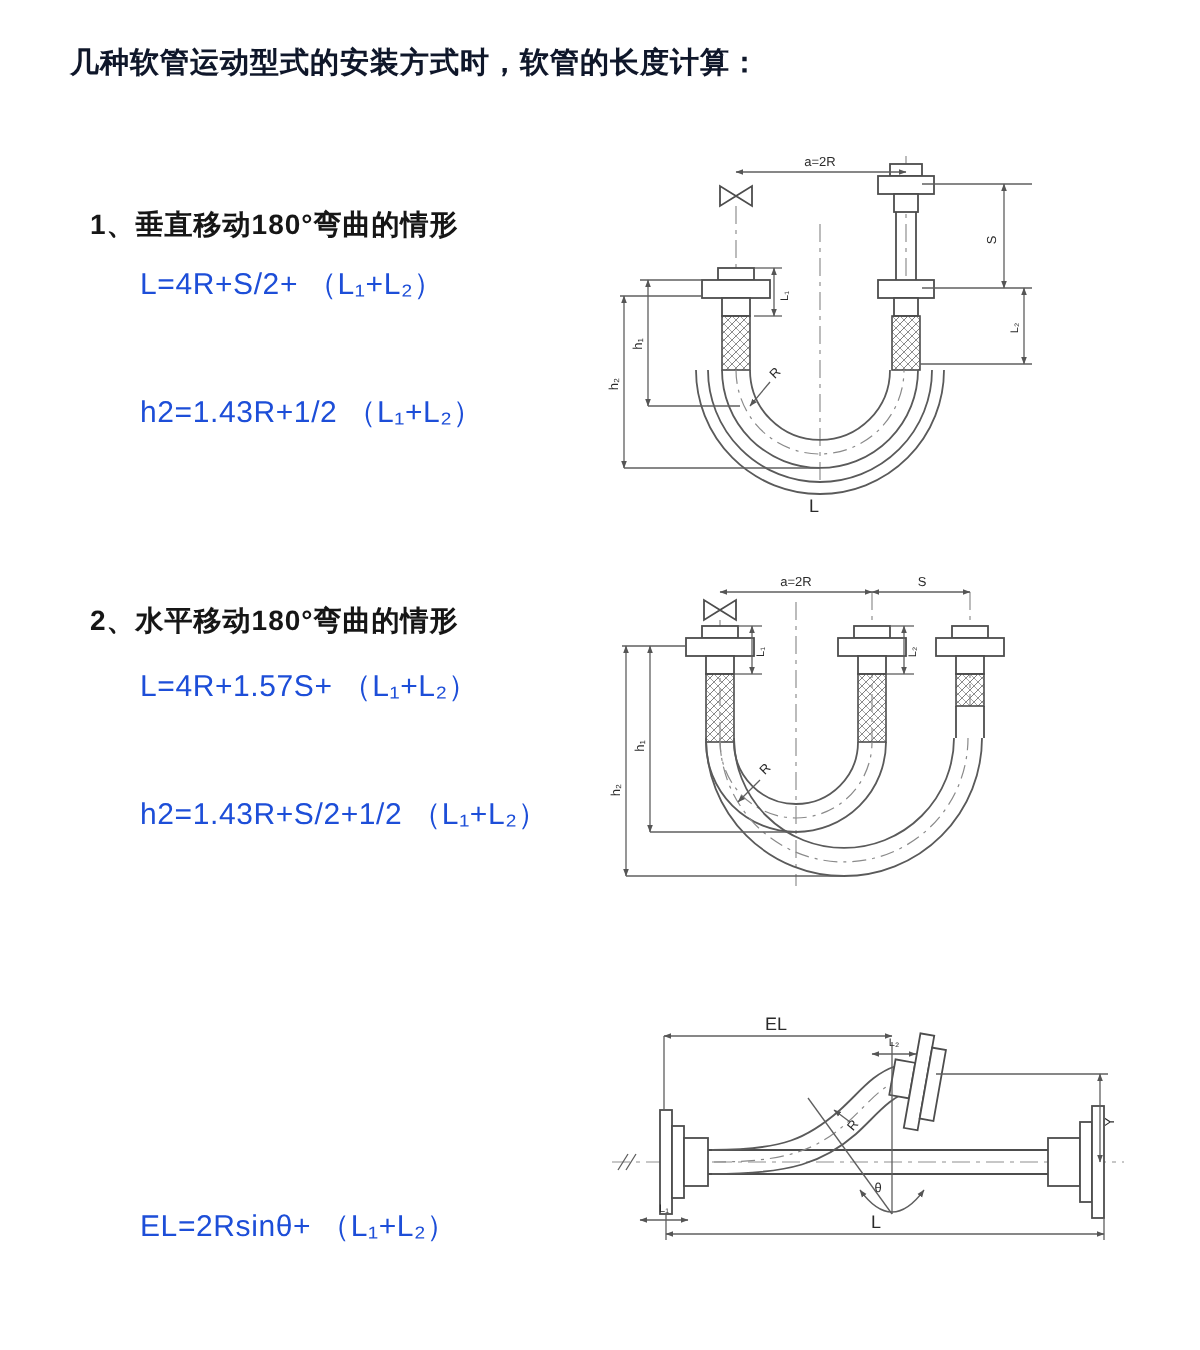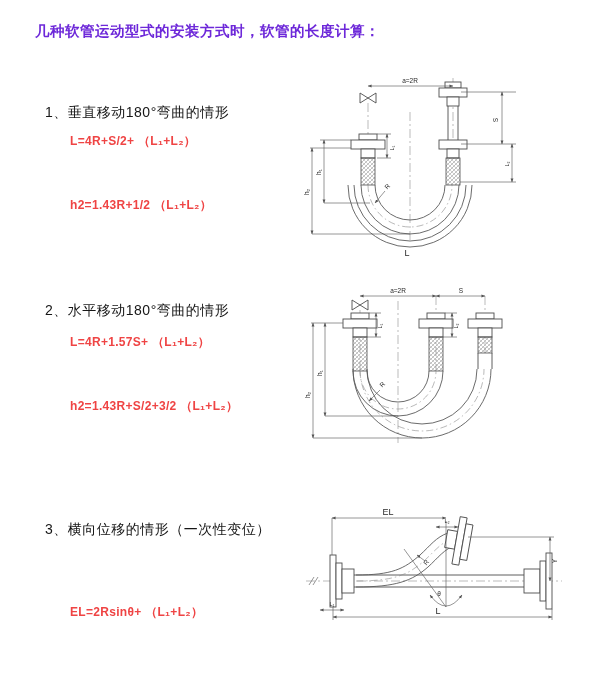--- a/index.html
+++ b/index.html
@@ -4,27 +4,27 @@
 <style>
   html,body{margin:0;padding:0;}
   body{
     width:600px;height:675px;background:#ffffff;
     font-family:"Liberation Sans","DejaVu Sans",sans-serif;
     color:#1c1c1c;position:relative;overflow:hidden;
   }
   .page{position:absolute;inset:0;background:#fff;}
   .doc-title{
     position:absolute;left:35px;top:22px;
-    font-size:14.5px;font-weight:bold;letter-spacing:0.5px;color:#6d28d9;
+    font-size:14.5px;font-weight:bold;letter-spacing:0.5px;color:#0f172a;
   }
   .sec-heading{
-    position:absolute;font-size:14px;font-weight:normal;letter-spacing:0.5px;color:#161616;white-space:nowrap;
+    position:absolute;font-size:14px;font-weight:bold;letter-spacing:0.5px;color:#161616;white-space:nowrap;
   }
   .formula{
-    position:absolute;font-size:12px;color:#ef4444;letter-spacing:0.3px;white-space:nowrap;font-weight:bold;
+    position:absolute;font-size:15px;color:#1d4ed8;letter-spacing:0.3px;white-space:nowrap;
   }
   .diagram{position:absolute;}
   
   .pipe{stroke:#4d4d4d;stroke-width:0.9;fill:#ffffff;}
   .hose{stroke:#5a5a5a;stroke-width:0.9;fill:none;}
   .hose-d{stroke:#8a8a8a;stroke-width:0.6;fill:none;stroke-dasharray:7 3 1.5 3;}
   .cl{stroke:#8f8f8f;stroke-width:0.6;fill:none;stroke-dasharray:9 3 2 3;}
   .dim{stroke:#5f5f5f;stroke-width:0.65;fill:none;}
   .dim-arrow{stroke:#5f5f5f;stroke-width:0.65;fill:none;marker-start:url(#ar);marker-end:url(#ar);}
   .ptr{stroke:#5f5f5f;stroke-width:0.65;fill:none;marker-end:url(#ar);}
@@ -111,21 +111,21 @@
     <text class="lab" x="11" y="122" transform="rotate(-90 11 122)" text-anchor="middle">h₂</text>
 
     <text class="lab" x="91" y="118" transform="rotate(-45 91 118)" text-anchor="middle">R</text>
     <line class="ptr" x1="87" y1="121" x2="77" y2="133"></line>
 
     <text class="lab-l" x="109" y="186" text-anchor="middle">L</text>
   </svg>
 
   <div class="sec-heading" style="left:45px;top:302px">2、水平移动180°弯曲的情形</div>
   <div class="formula" style="left:70px;top:334px">L=4R+1.57S+ （L₁+L₂）</div>
-  <div class="formula" style="left:70px;top:398px">h2=1.43R+S/2+3/2 （L₁+L₂）</div>
+  <div class="formula" style="left:70px;top:398px">h2=1.43R+S/2+1/2 （L₁+L₂）</div>
 
   <svg class="diagram" style="left:303px;top:283px" width="285" height="168" viewBox="0 0 285 168">
 
     <line class="cl" x1="95" y1="18" x2="95" y2="160"></line>
     <line class="cl" x1="57" y1="27" x2="57" y2="88"></line>
     <line class="cl" x1="133" y1="13" x2="133" y2="88"></line>
     <line class="cl" x1="182" y1="13" x2="182" y2="70"></line>
 
     <path class="pipe" d="M49,17 L49,27 L57,22 Z M65,17 L65,27 L57,22 Z"></path>
 
@@ -173,21 +173,20 @@
     <line class="dim" x1="22" y1="133" x2="95" y2="133"></line>
     <text class="lab" x="19" y="90" transform="rotate(-90 19 90)" text-anchor="middle">h₁</text>
     <line class="dim-arrow" x1="10" y1="40" x2="10" y2="155"></line>
     <line class="dim" x1="10" y1="155" x2="119" y2="155"></line>
     <text class="lab" x="7" y="112" transform="rotate(-90 7 112)" text-anchor="middle">h₂</text>
 
     <text class="lab" x="81" y="103" transform="rotate(-45 81 103)" text-anchor="middle">R</text>
     <line class="ptr" x1="77" y1="107" x2="66" y2="118"></line>
   </svg>
 
-  <div class="sec-heading" style="left:45px;top:521px">3、横向位移的情形（一次性变位）</div>
   <div class="formula" style="left:70px;top:604px">EL=2Rsinθ+ （L₁+L₂）</div>
 
   <svg class="diagram" style="left:300px;top:505px" width="285" height="132" viewBox="0 0 285 132">
 
     <line class="cl" x1="6" y1="76" x2="262" y2="76"></line>
     <path class="dim" d="M9,80 l5,-8 M13,80 l5,-8"></path>
 
     <rect class="pipe" x="30" y="50" width="6" height="52"></rect>
     <rect class="pipe" x="36" y="58" width="6" height="36"></rect>
     <rect class="pipe" x="42" y="64" width="12" height="24"></rect>

